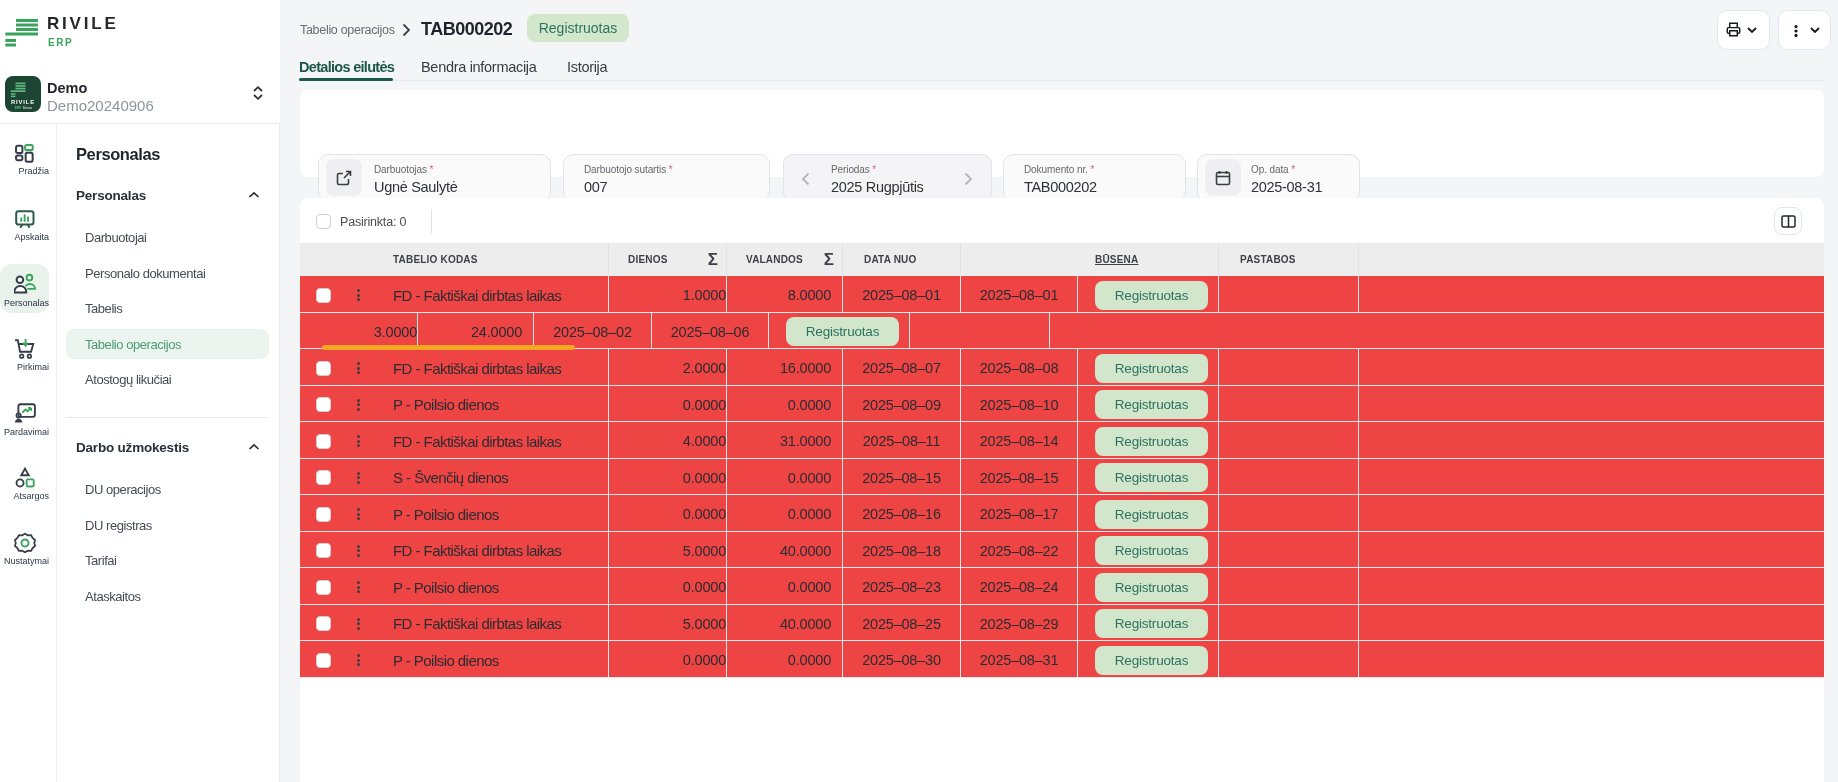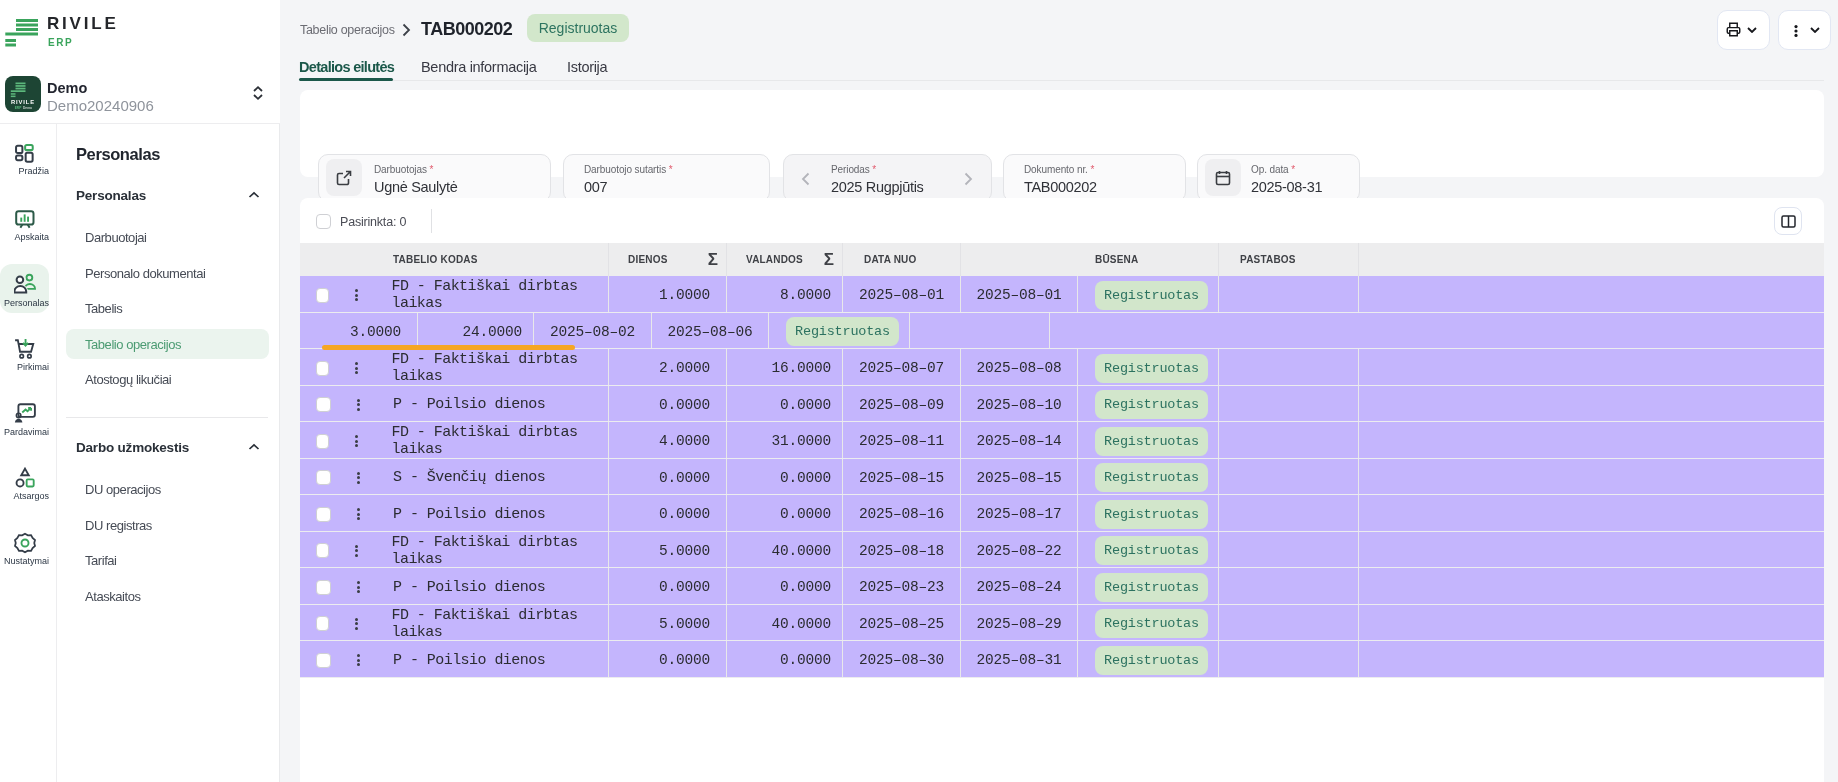--- a/index.html
+++ b/index.html
@@ -63,37 +63,37 @@
   #seltext { position:absolute; left:340px; top:215px; font-size:12.5px; letter-spacing:-.2px; color:#4a4c55; }
   #seldiv { position:absolute; left:431px; top:209px; width:1px; height:24px; background:#e0e1e4; }
   #colbtn { position:absolute; left:1774px; top:207px; width:28px; height:28px; border:1px solid #dfe4f0; border-radius:8px; background:#fff; display:flex; align-items:center; justify-content:center; }
 
   #thead { position:absolute; left:300px; top:243px; width:1524px; height:40px; background:#ededee; display:flex; }
   #thead .hc { height:33px; display:flex; align-items:center; font-size:10px; font-weight:700; letter-spacing:.2px; color:#3f4146; border-right:1px solid #e2e2e5; }
   #thead .hc:last-child { border-right:none; }
   .sig { font-size:17px; font-weight:600; letter-spacing:0; }
 
   #tbody { position:absolute; left:300px; top:276px; width:1524px; }
-  .trow { display:flex; height:36.5px; border-bottom:1px solid #ececef; background:#c4b5fd;font-family:Liberation Mono, monospace; }
+  .trow { display:flex; height:36.5px; border-bottom:1px solid #ececef; background:#ef4444; }
   .c { height:100%; border-right:1px solid #e8e8ea; display:flex; align-items:center; padding-top:3px; font-size:14.5px; letter-spacing:-.2px; color:#2b2c31; }
   .c:last-child { border-right:none; }
   .c0 { width:309px; }
-  .c1 { width:118px; justify-content:flex-end; padding-right:16px; }
+  .c1 { width:118px; justify-content:flex-end; padding-right:0; }
   .c2 { width:116px; justify-content:flex-end; padding-right:11px; }
   .c3 { width:118px; justify-content:center; }
   .c4 { width:117px; justify-content:center; }
   .c5 { width:141px; padding-left:17px; }
   .c6 { width:140px; }
   .c7 { flex:1; }
   .h0 { width:309px; padding-left:93px; }
   .h1 { width:118px; justify-content:space-between; padding:0 8px 0 19px; }
   .h2 { width:116px; justify-content:space-between; padding:0 8px 0 19px; }
   .h3 { width:118px; padding-left:21px; }
   .h4 { width:117px; padding-left:20px;margin-top:43px; }
-  .h5 { width:141px; padding-left:17px; }
+  .h5 { width:141px; padding-left:17px;text-decoration:underline; }
   .h6 { width:140px; padding-left:21px; }
   .h7 { flex:1; }
   .c0 .cb { margin-left:16px; }
   .dots { display:flex; flex-direction:column; gap:1.6px; margin-left:26px; width:3px; }
   .dots i { width:3px; height:3px; border-radius:50%; background:#3a3d44; }
   .kod { margin-left:33px; font-size:15px; letter-spacing:-.55px; }
   .badge { display:inline-block; width:113px; height:29px; line-height:29px; text-align:center; border-radius:8px; background:#d2e6cb; color:#2c7260; font-size:13.5px; }
   #orange { position:absolute; left:322px; top:345px; width:253px; height:5px; border-radius:2.5px; background:#f5a623; z-index:5; }
 </style>
 </head>

